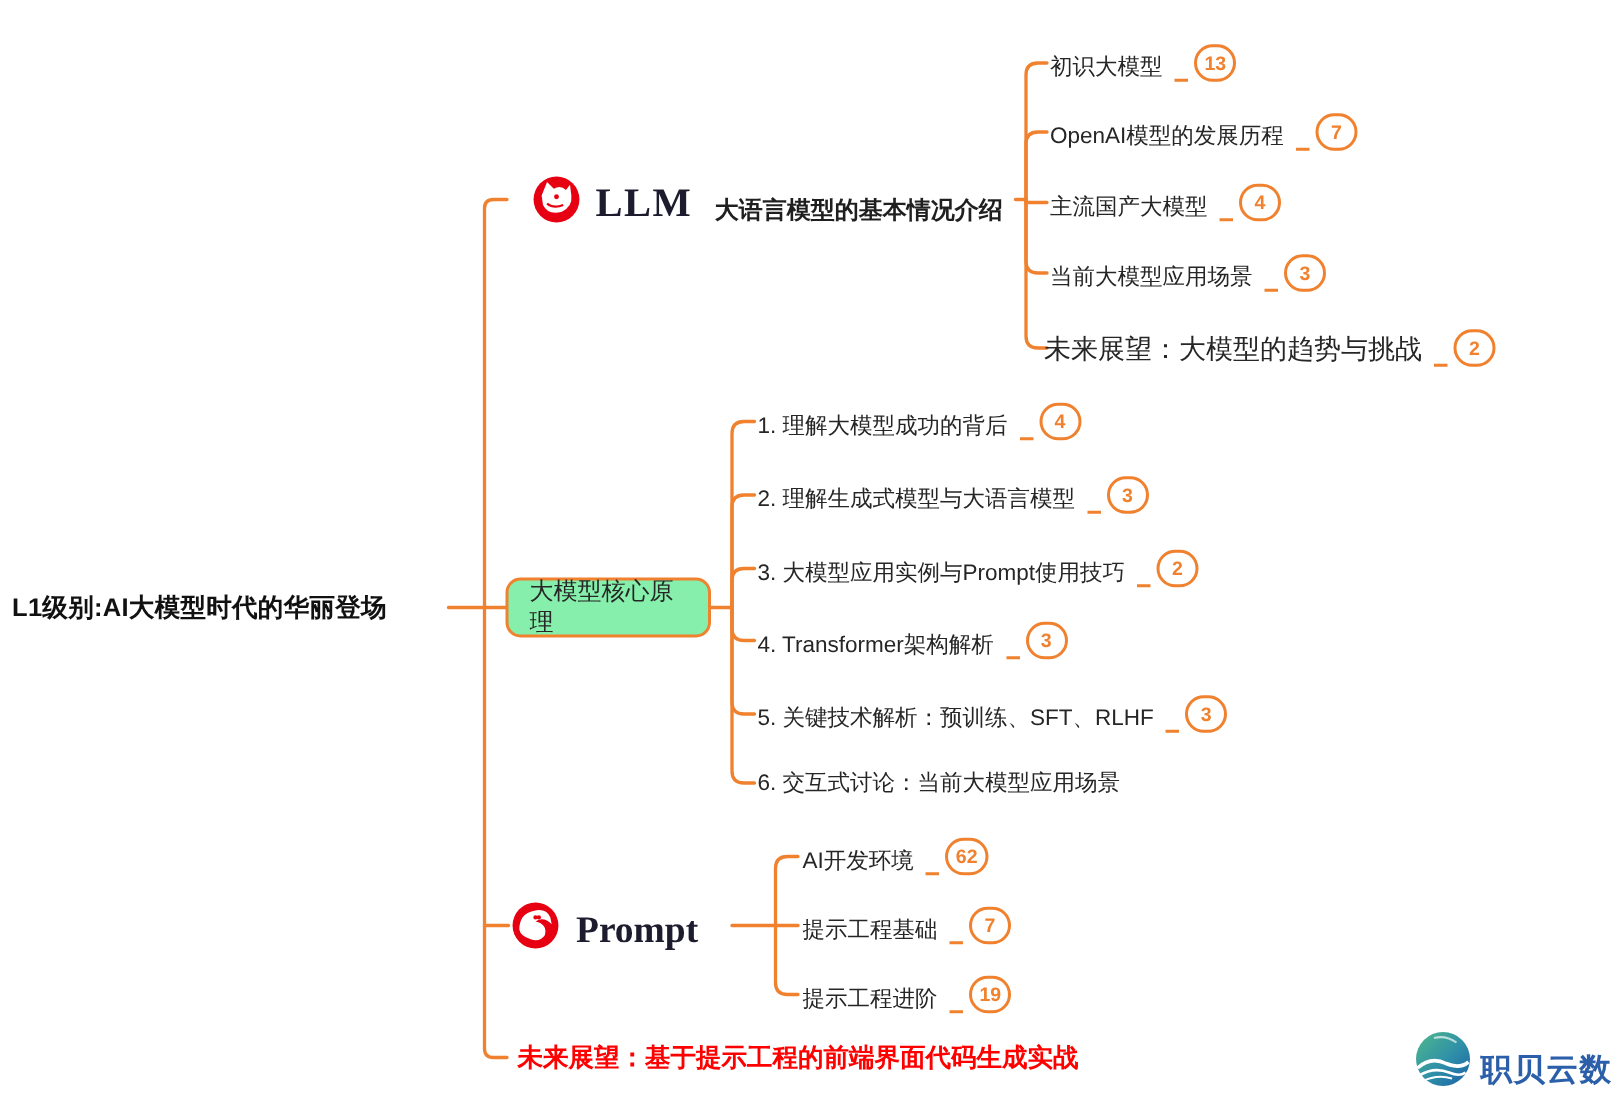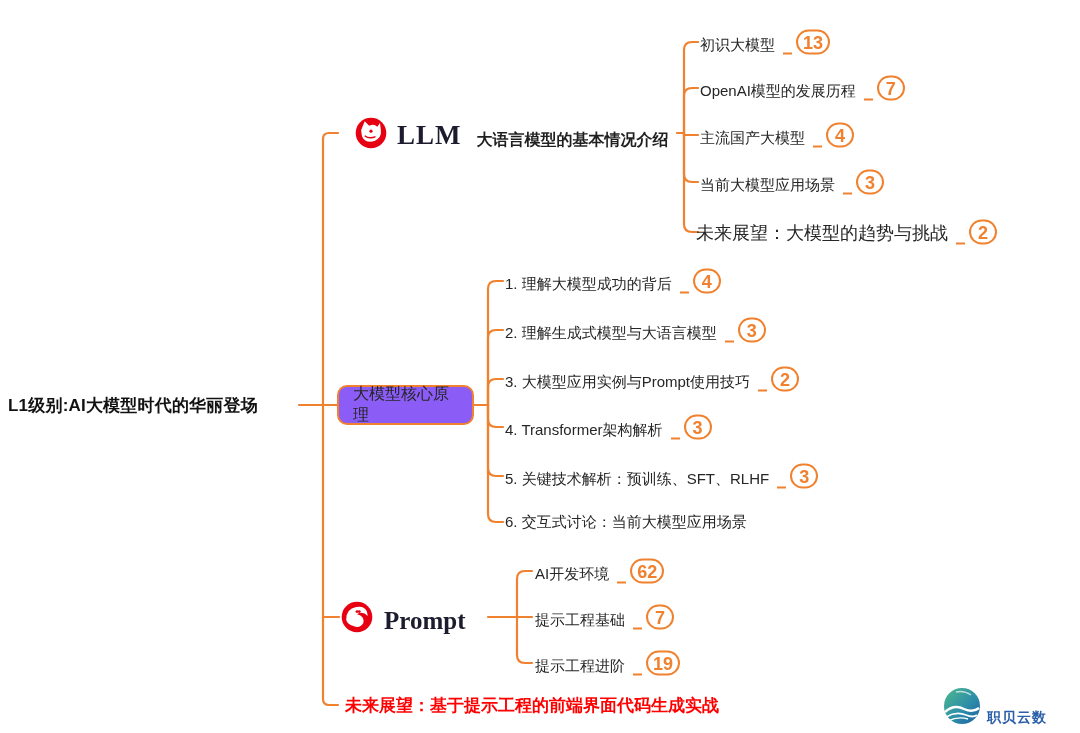--- a/index.html
+++ b/index.html
@@ -11,36 +11,36 @@
   .row{
     position:absolute;display:flex;align-items:flex-end;white-space:nowrap;
     transform:translateY(-50%);z-index:2;
   }
   .topic-label{font-size:15px;color:#262626;}
   .topic-label.big{font-size:18px;}
   .dash{width:9px;height:2px;background:#F0812E;margin:0 4px 0 8px;flex:0 0 auto;}
   .badge{
     display:inline-flex;align-items:center;justify-content:center;
     min-width:14px;height:19px;padding:1px 5px;border:2px solid #F0812E;border-radius:999px;
-    color:#F0812E;font-size:18px;font-weight:bold;line-height:1;
+    color:#F0812E;font-size:13px;font-weight:bold;line-height:1;
   }
   .root-label{font-size:17px;font-weight:bold;color:#111111;letter-spacing:0.2px;}
   .wordmark{
     font-family:"Liberation Serif","DejaVu Serif",serif;font-weight:bold;color:#1c1c2e;
   }
   .wordmark.llm{font-size:27px;margin-left:8px;letter-spacing:1px;}
   .wordmark.prompt{font-size:25px;margin-left:9px;}
   .branch-title{font-size:16px;font-weight:bold;color:#1f1f1f;margin-left:15px;}
   .box-node{
     position:absolute;display:flex;align-items:center;justify-content:center;
-    border:2px solid #F0812E;border-radius:10px;background:#8b5cf6;z-index:2;
+    border:2px solid #F0812E;border-radius:10px;background:#86efac;z-index:2;
     font-size:16px;color:#262626;padding:0 14px;height:36px;transform:translateY(-50%);
   }
   .project-label{font-size:17px;font-weight:bold;color:#FF0000;}
-  .watermark-text{font-size:14px;font-weight:bold;color:#2B5FA9;margin-left:4px;letter-spacing:1px;}
+  .watermark-text{font-size:21px;font-weight:bold;color:#2B5FA9;margin-left:4px;letter-spacing:1px;}
   .logo-svg{flex:0 0 auto;display:block;}
 </style>
 </head>
 <body>
 
 <div id="canvas">
 
   <svg id="wires" width="1080" height="733" viewBox="0 0 1080 733">
     <g fill="none" stroke="#F0812E" stroke-width="2.2" stroke-linecap="round">
 

